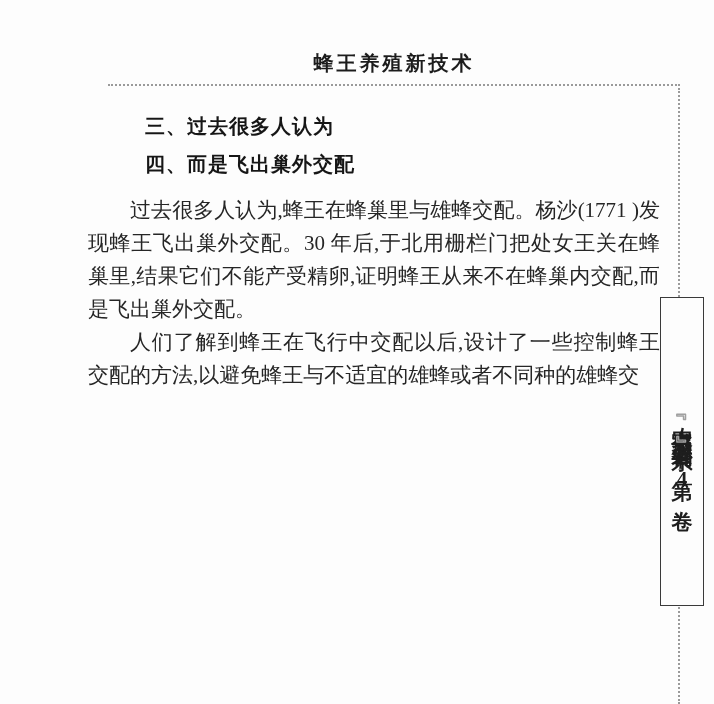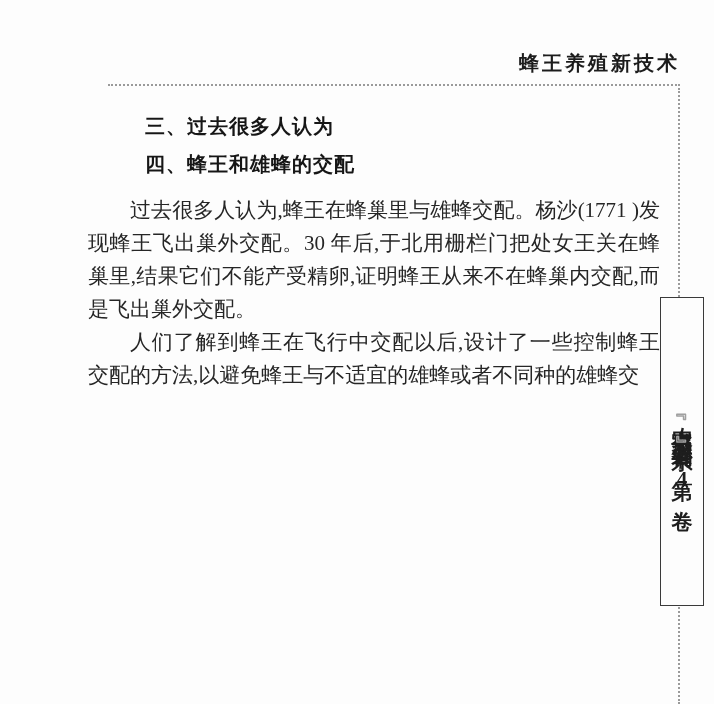--- a/index.html
+++ b/index.html
@@ -15,21 +15,21 @@
     overflow: hidden;
     font-family: "Liberation Serif", serif;
     color: #222;
   }
   
   .running-head {
     position: absolute;
     left: 108px;
     top: 50px;
     width: 572px;
-    text-align: right;
+    text-align: center;
     font-family: "Liberation Sans", sans-serif;
     font-weight: 700;
     font-size: 20px;
     letter-spacing: 3px;
     color: #1c1c1c;
   }
   
   .h-rule {
     position: absolute;
     left: 108px;
@@ -115,21 +115,21 @@
     <div class="side-text">
       <span class="bracket">『</span><span>农家书屋</span><span class="bracket">』</span><span>必备书系·第4卷</span>
     </div>
   </div>
 
   <div class="content">
 
     <h2 class="section-heading first">三、过去很多人认为</h2>
 
 
-    <h2 class="section-heading second">四、蜂王和雄蜂的交配</h2>
+    <h2 class="section-heading second">四、而是飞出巢外交配</h2>
 
     <p class="para-2">过去很多人认为,蜂王在蜂巢里与雄蜂交配。杨沙(1771 )发现蜂王飞出巢外交配。30 年后,于北用栅栏门把处女王关在蜂巢里,结果它们不能产受精卵,证明蜂王从来不在蜂巢内交配,而是飞出巢外交配。</p>
 
     <p class="para-3">人们了解到蜂王在飞行中交配以后,设计了一些控制蜂王交配的方法,以避免蜂王与不适宜的雄蜂或者不同种的雄蜂交</p>
 
   </div>
 
 </div>
 
 </body></html>

